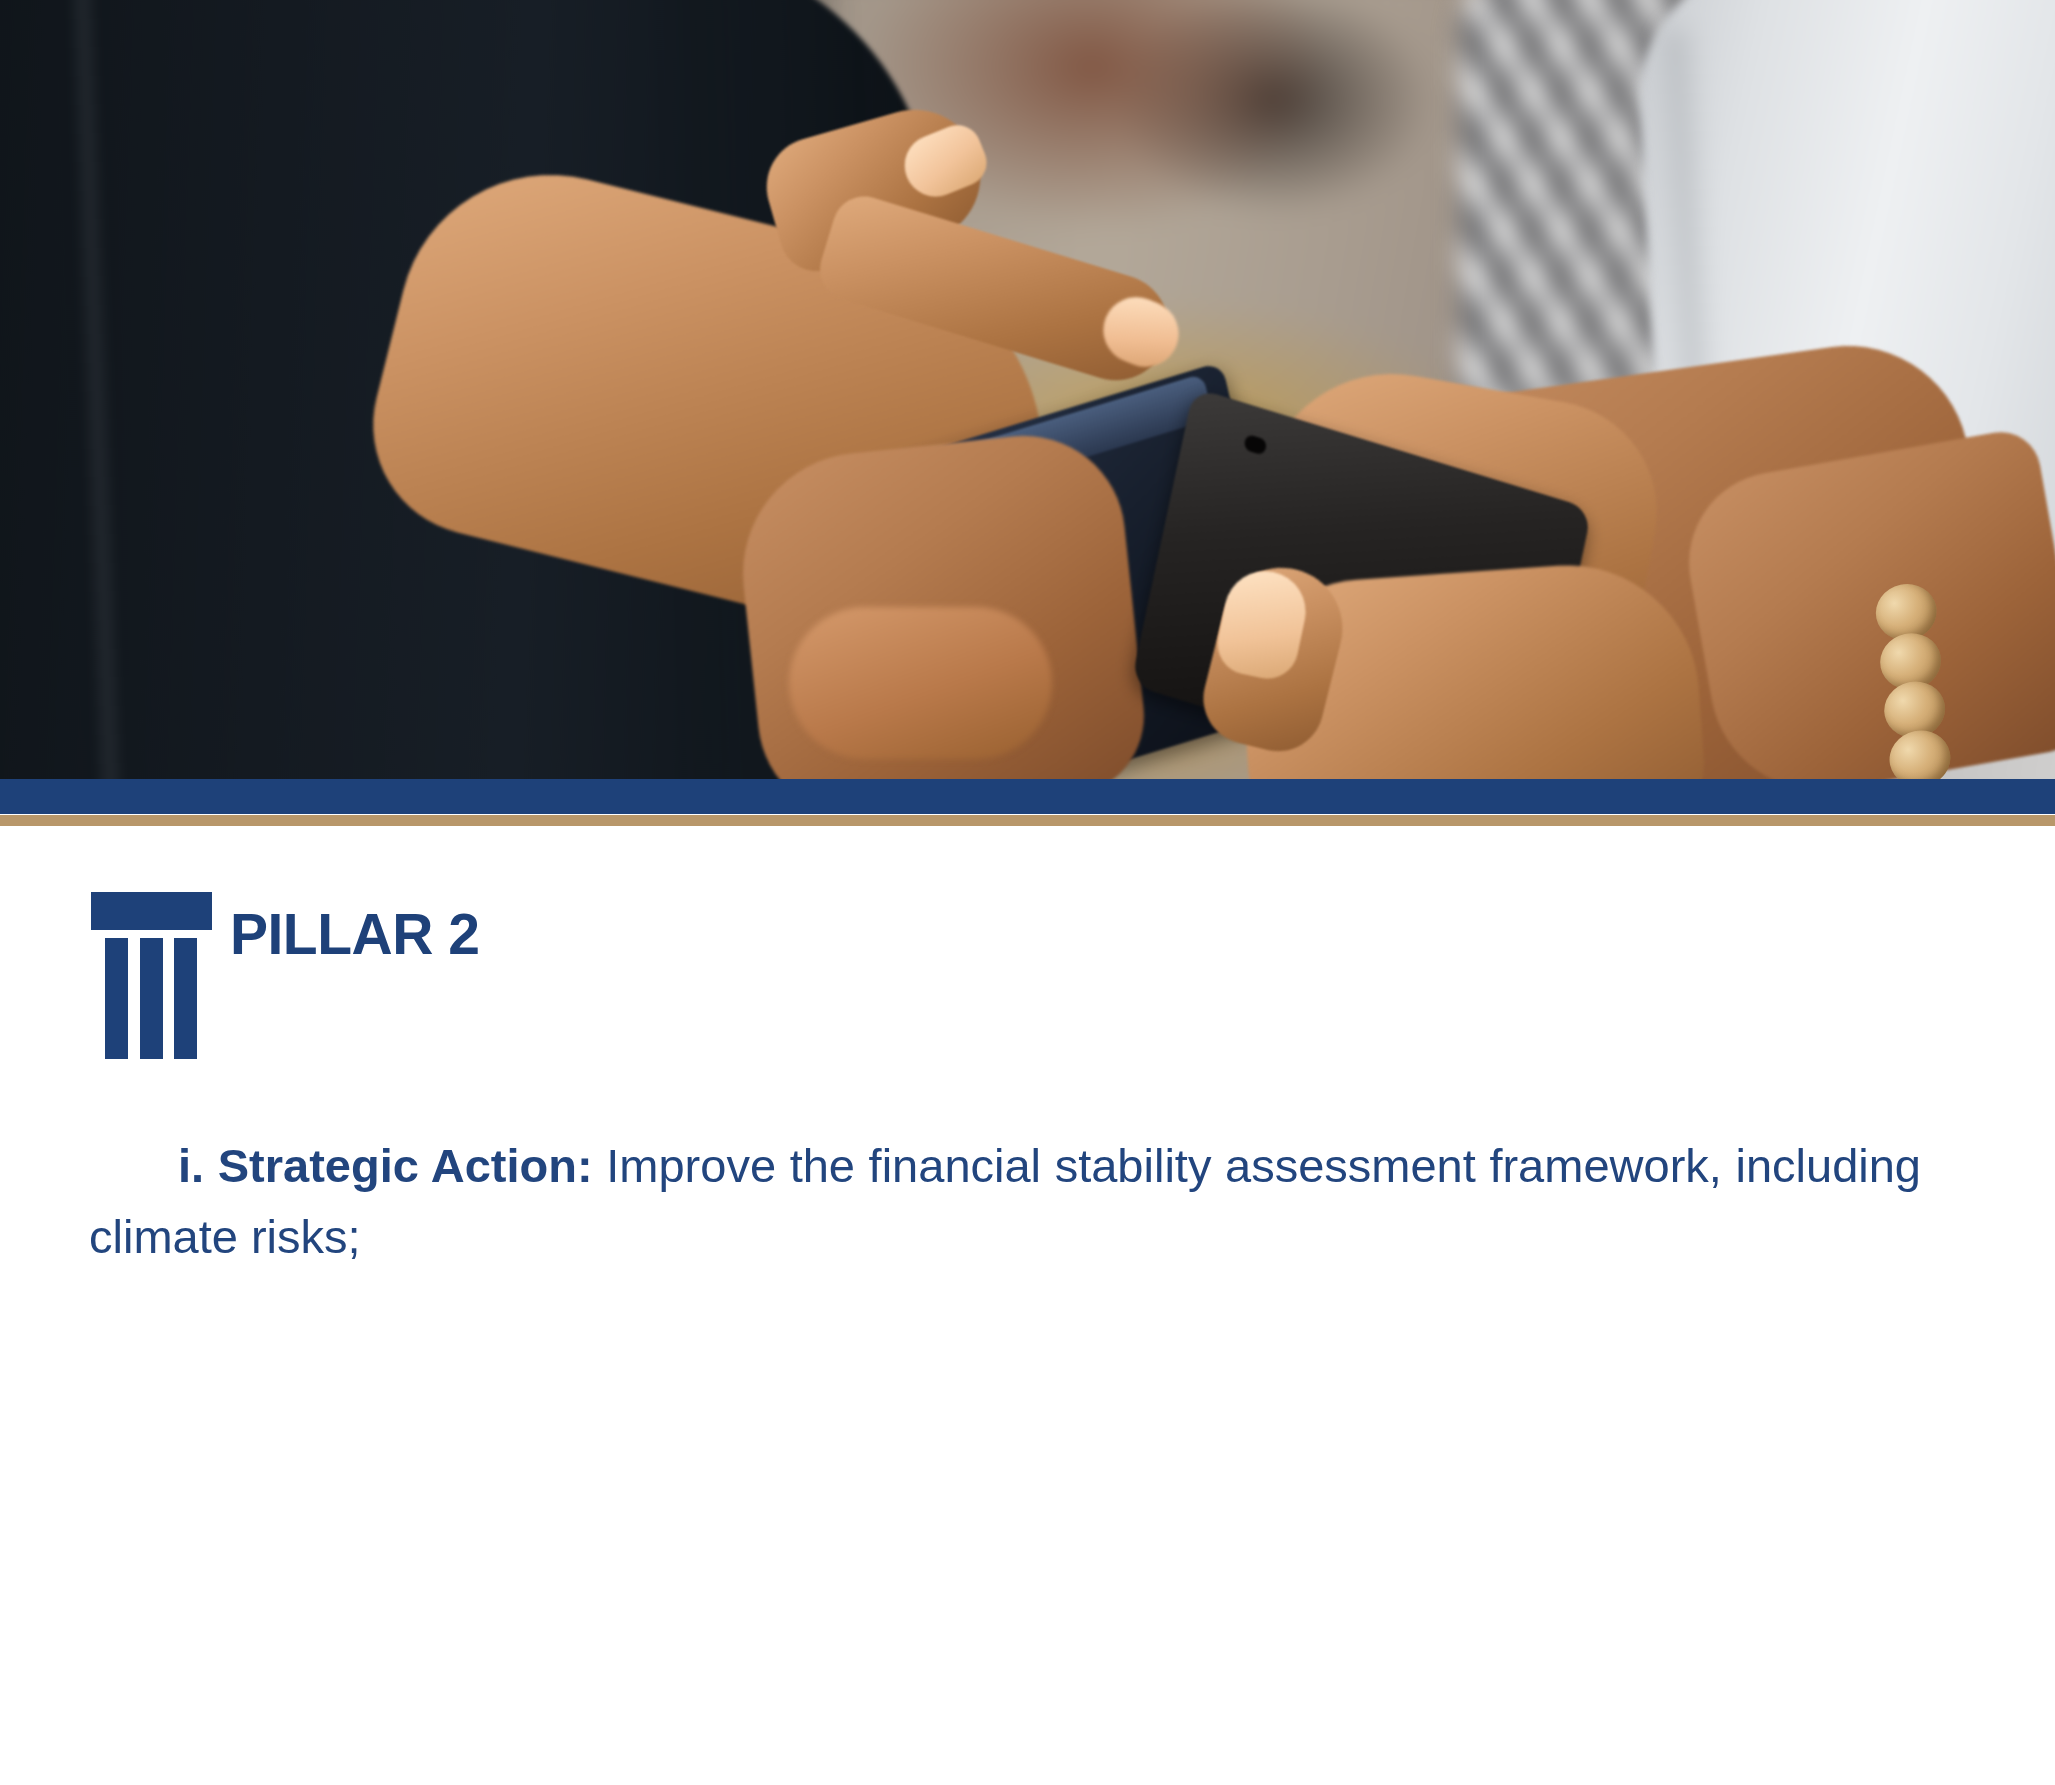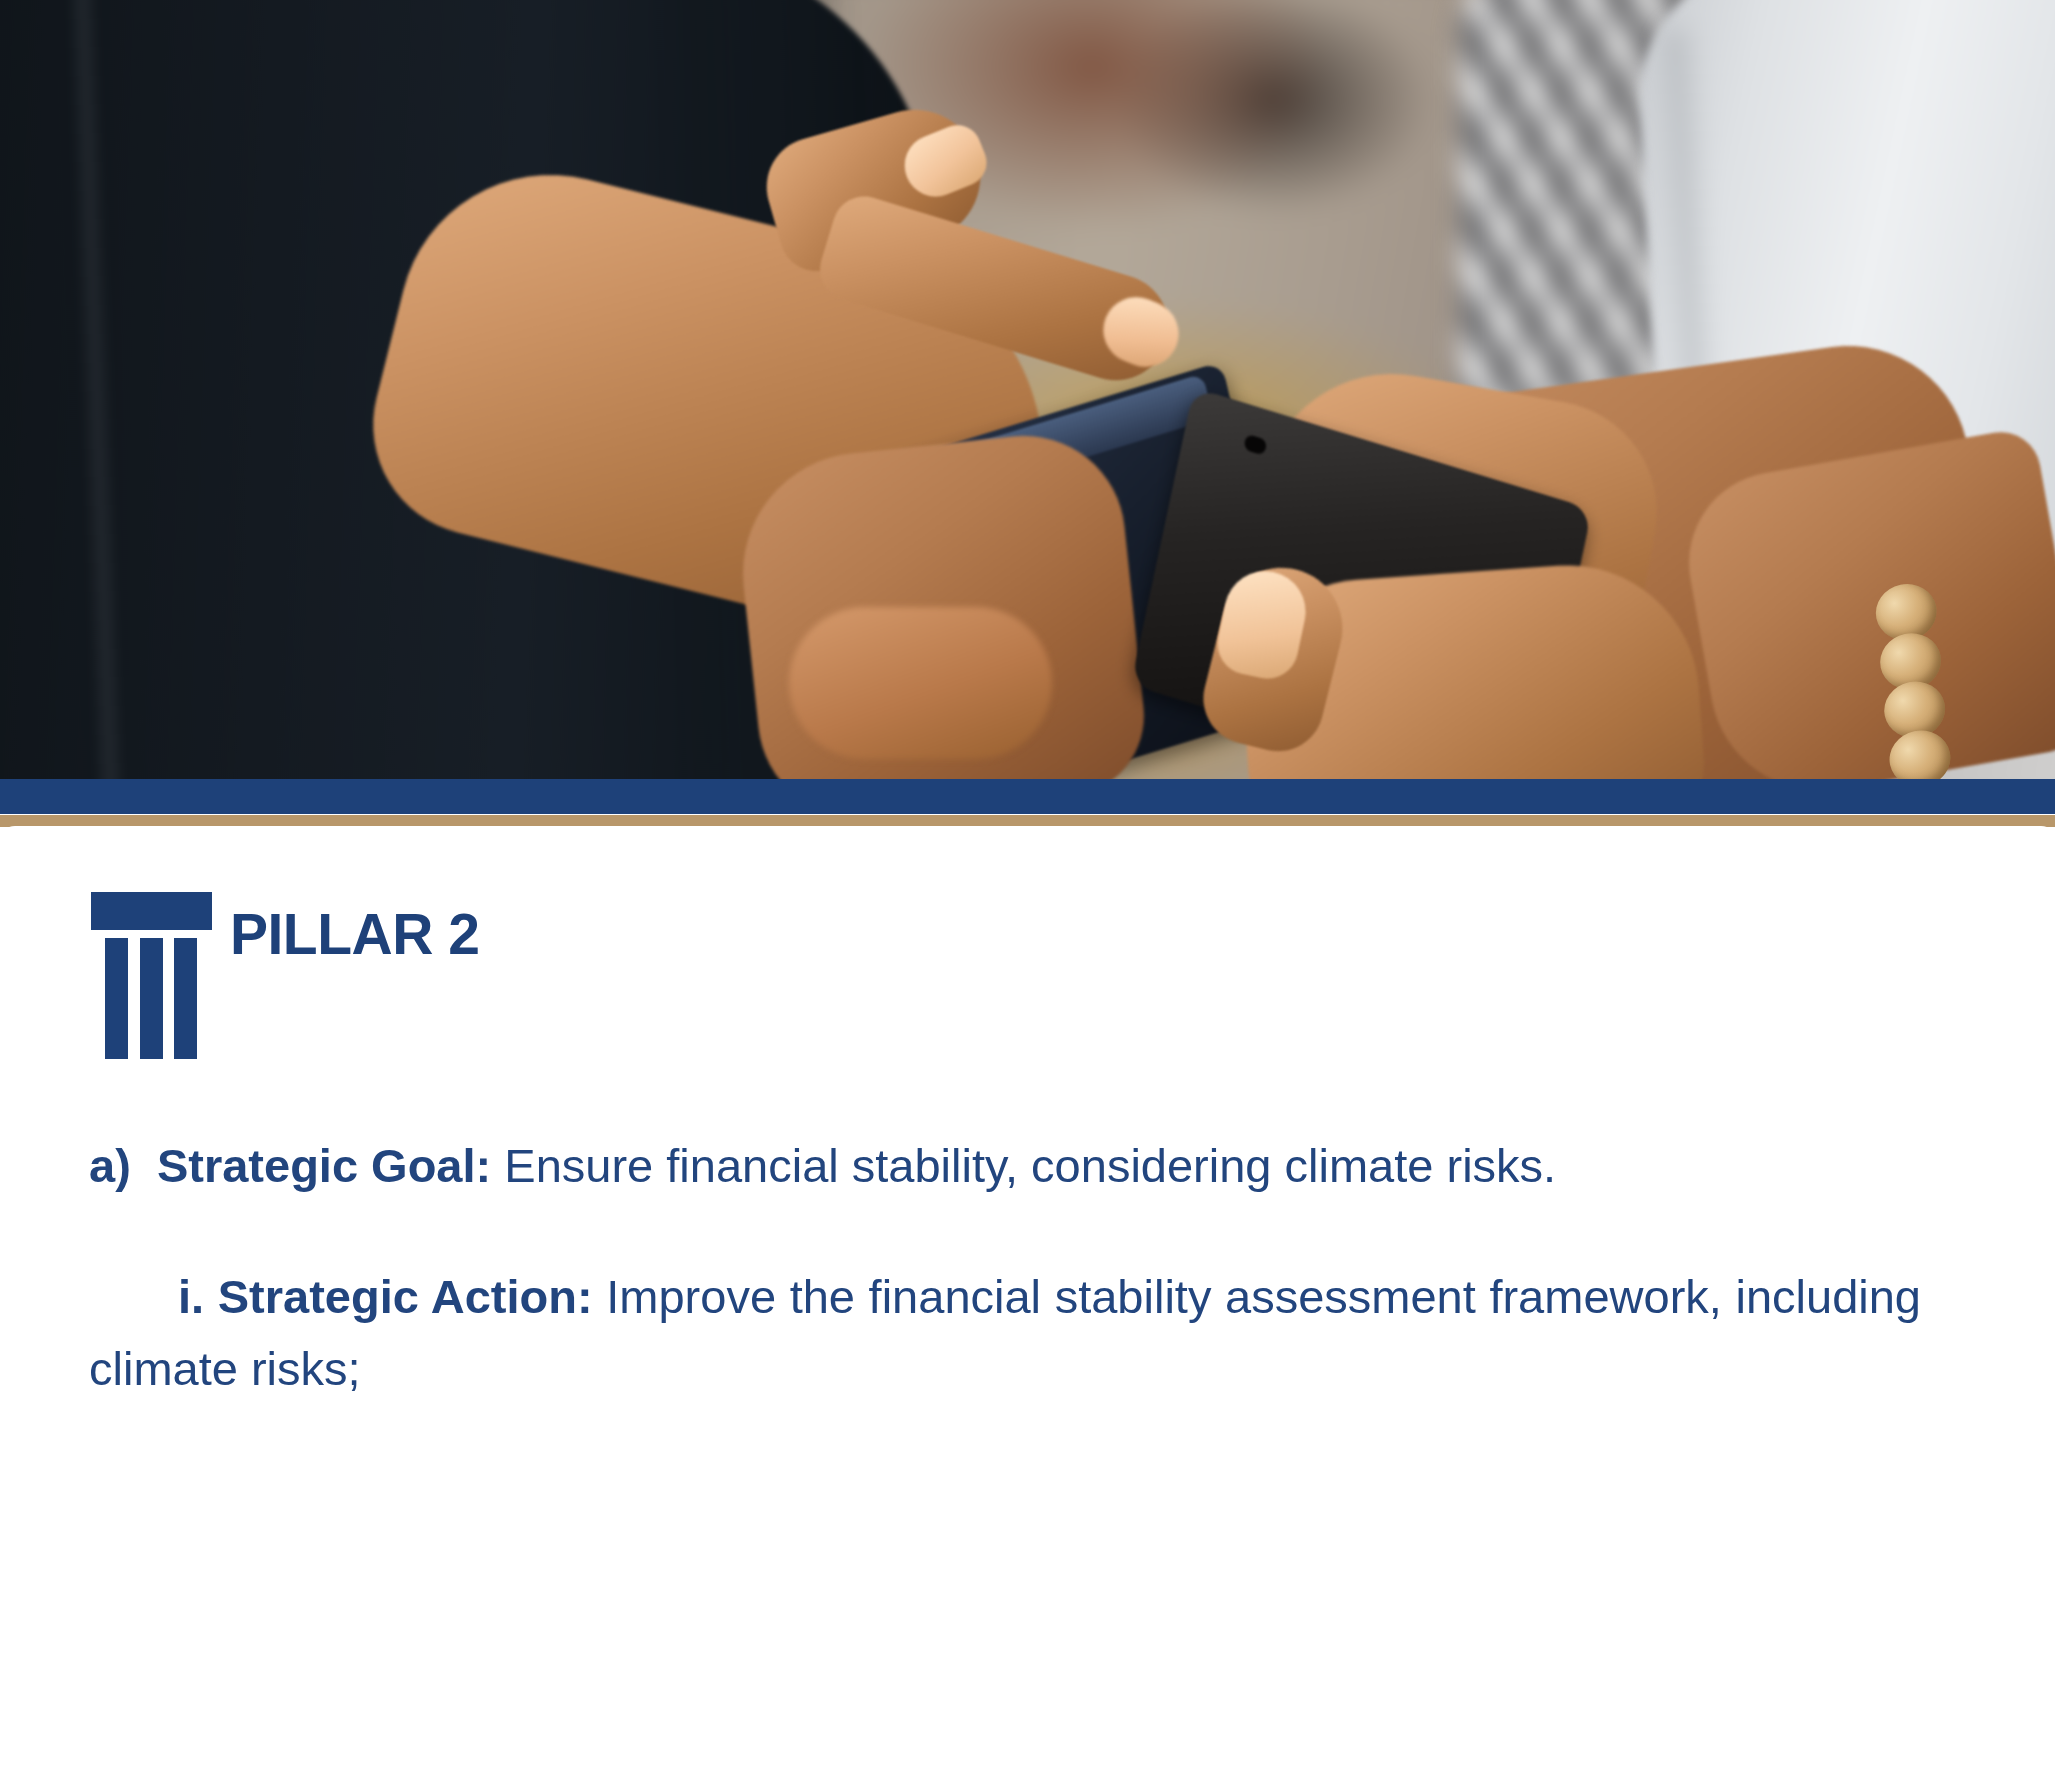--- a/index.html
+++ b/index.html
@@ -488,43 +488,39 @@
       <div class="bead" style="left:20px; top:0;"></div>
       <div class="bead" style="left:14px; top:49px;"></div>
       <div class="bead" style="left:8px; top:97px;"></div>
       <div class="bead" style="left:3px;  top:146px;"></div>
     </div>
   </div>
 
   <div class="bar-blue" style="background: rgb(30, 65, 121);"></div>
   <div class="bar-gold" style="background: rgb(184, 151, 106);"></div>
 
-  <div class="content" style="background: rgb(255, 255, 255); border-radius: 15px;">
+  <div class="content" style="background: rgb(255, 255, 255);">
 
     <div class="pillar-head">
 
       <div class="pillar-icon">
         <div class="pillar-cap" style="background: rgb(30, 65, 121);"></div>
         <div class="pillar-col c1" style="background: rgb(30, 65, 121);"></div>
         <div class="pillar-col c2" style="background: rgb(30, 65, 121);"></div>
         <div class="pillar-col c3" style="background: rgb(30, 65, 121);"></div>
       </div>
 
       <div class="pillar-titles">
         <h1 class="pillar-title" style="color: rgb(30, 65, 121);">PILLAR 2</h1>
       </div>
 
     </div>
 
     <div class="body-copy">
 
-      <p class="para para-goal" style="color: rgb(34, 69, 126);">
-        <b>a)</b><span class="lead-sp">&nbsp;&nbsp;</span><b>Strategic Goal:</b>
-        <span>Ensure financial stability, considering climate risks.</span>
-      </p>
 
       <p class="para para-action" style="color: rgb(34, 69, 126);">
         <b>i.</b>
         <b>Strategic Action:</b>
         <span>Improve the financial stability assessment framework, including climate risks;</span>
       </p>
 
 
     </div>
 

